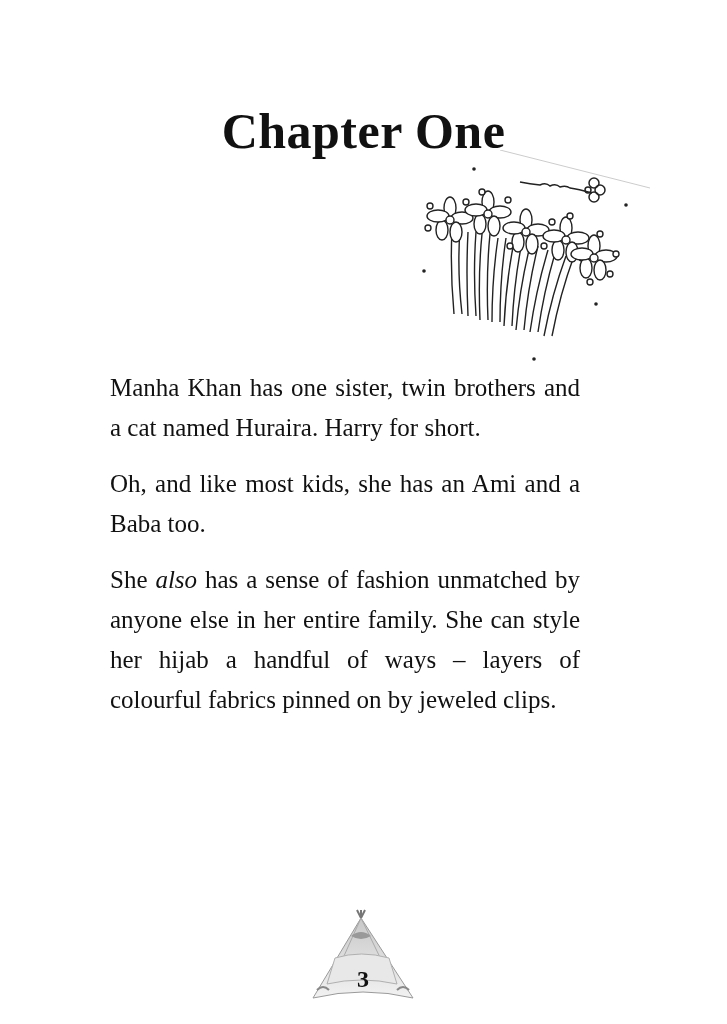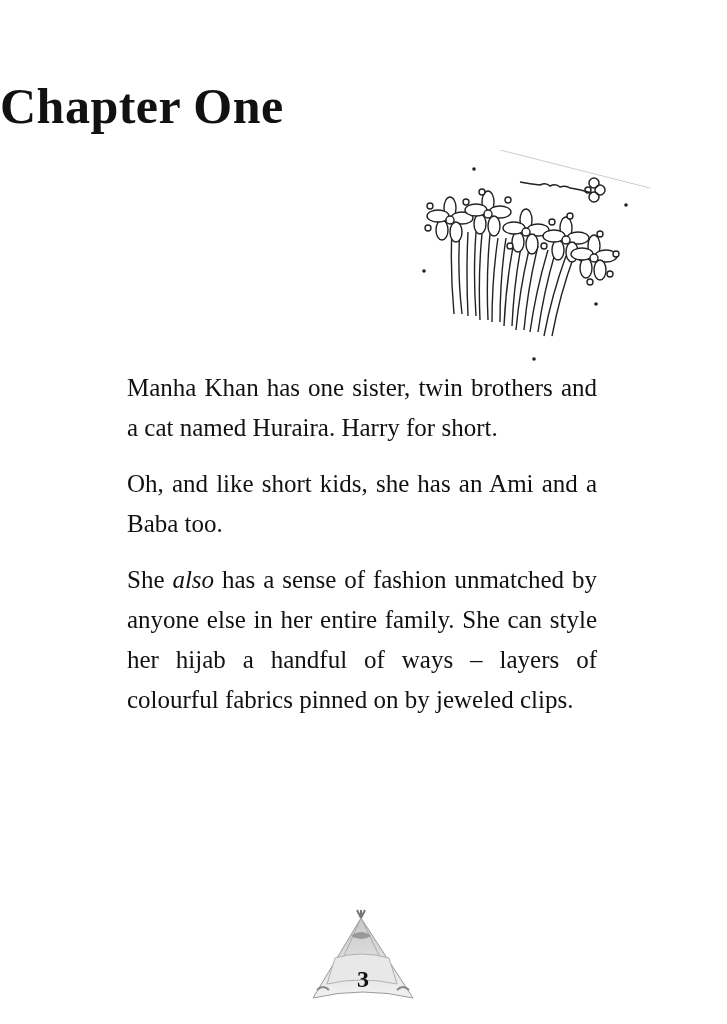--- a/index.html
+++ b/index.html
@@ -1,19 +1,19 @@
 <!DOCTYPE html>
 <html><head>
   <meta charset="utf-8">
   <style>
     html, body { margin: 0; padding: 0; background: #ffffff; }
     body { width: 727px; height: 1024px; position: relative; overflow: hidden; font-family: "Liberation Serif", serif; color: #111111; }
-    .title { position: absolute; top: 76px; left: 0; width: 727px; font-weight: bold; font-size: 50px; line-height: 60px; margin: 0; letter-spacing: 0.5px; }
+    .title { position: absolute; top: 101px; left: 0; width: 727px; text-align: center; font-weight: bold; font-size: 50px; line-height: 60px; margin: 0; letter-spacing: 0.5px; }
     .illustration { position: absolute; left: 410px; top: 150px; width: 250px; height: 220px; }
-    .body-text { position: absolute; left: 127px; top: 368px; width: 470px; font-size: 25px; line-height: 40px; }
+    .body-text { position: absolute; left: 110px; top: 368px; width: 470px; font-size: 25px; line-height: 40px; }
     .body-text p { margin: 0 0 16px 0; text-align: justify; text-align-last: left; }
     .body-text em { }
     .page-badge { position: absolute; left: 305px; top: 906px; width: 116px; height: 100px; }
     .page-num { position: absolute; left: 0; width: 116px; top: 60px; text-align: center; font-weight: bold; font-size: 24px; font-family: "Liberation Serif", serif; color: #111; }
   </style>
 </head>
 <body>
 
 <h1 class="title">Chapter One</h1>
 
@@ -103,21 +103,21 @@
           <circle cx="22" cy="-4" r="3"></circle>
           <circle cx="16" cy="16" r="3"></circle>
           <circle cx="-4" cy="24" r="3"></circle>
       </g>
     </g>
   </svg>
 </div>
 
 <div class="body-text">
   <p>Manha Khan has one sister, twin brothers and a cat named Huraira. Harry for short.</p>
-  <p>Oh, and like short kids, she has an Ami and a Baba too.</p>
+  <p>Oh, and like most kids, she has an Ami and a Baba too.</p>
   <p><span>She </span><em>also</em><span> has a sense of fashion unmatched by anyone else in her entire family. She can style her hijab a handful of ways – layers of colourful fabrics pinned on by jeweled clips.</span></p>
 </div>
 
 <div class="page-badge">
   <svg width="116" height="100" viewBox="0 0 116 100" xmlns="http://www.w3.org/2000/svg">
     <defs>
       <linearGradient id="tp" x1="0" y1="0" x2="0" y2="1">
         <stop offset="0" stop-color="#c8c8c8"></stop>
         <stop offset="1" stop-color="#f2f2f2"></stop>
       </linearGradient>

